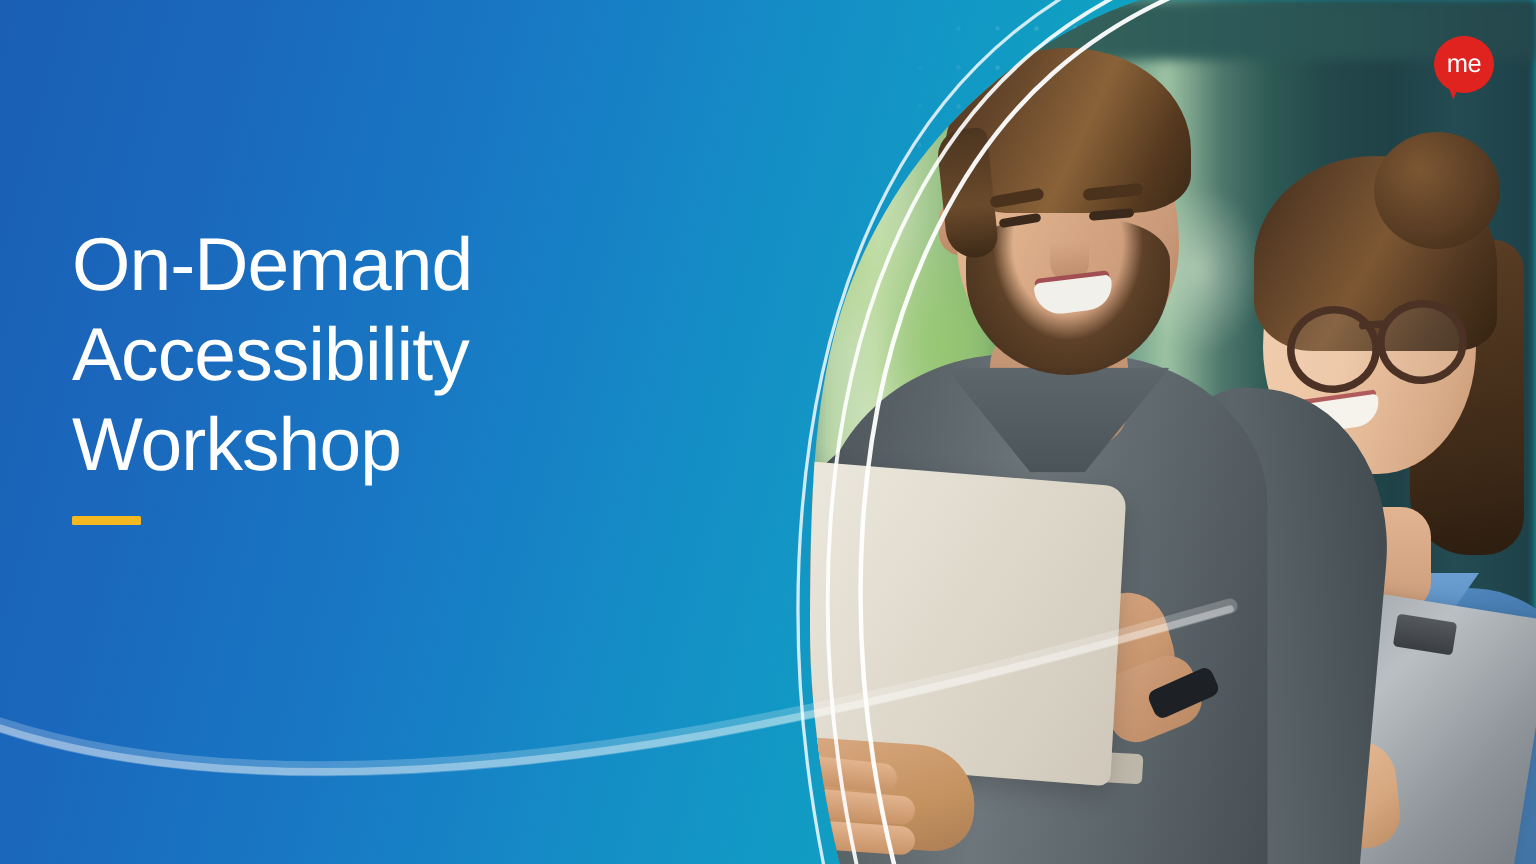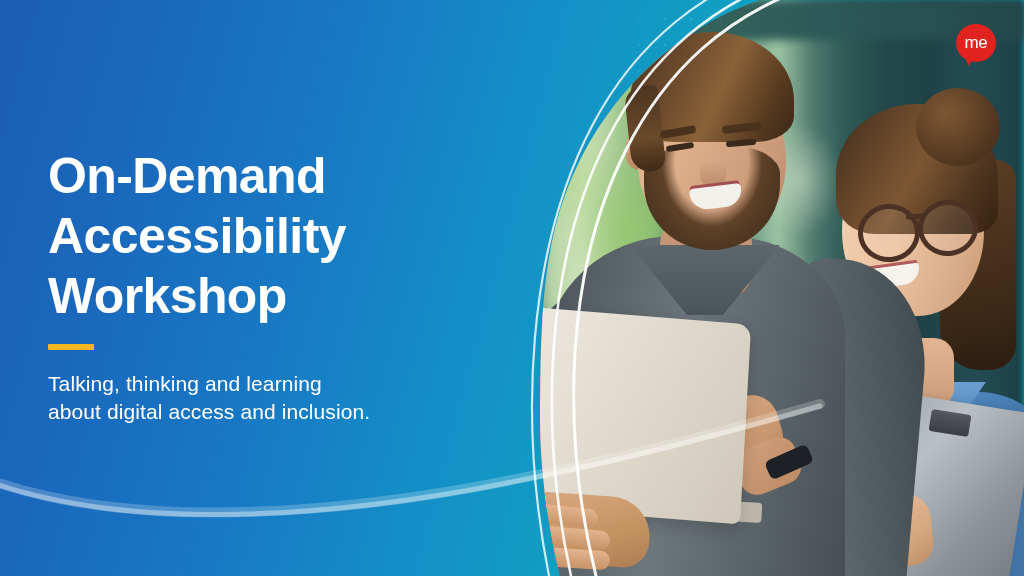--- a/index.html
+++ b/index.html
@@ -389,21 +389,21 @@
   }
 
   
   .headline {
     position: absolute;
     left: 48px;
     top: 146px;
     width: 420px;
     color: #ffffff;
     font-size: 50px;
-    font-weight: 700;
+    font-weight: 400;
     line-height: 60px;
     letter-spacing: -0.6px;
     white-space: pre-line;
   }
   .rule {
     position: absolute;
     left: 48px;
     top: 344px;
     width: 46px;
     height: 6px;
@@ -531,22 +531,20 @@
       <path d="M -10 480 C 120 526 300 518 470 488 C 600 464 700 438 820 404" stroke="#ffffff" stroke-opacity="0.22" stroke-width="10"></path>
     </g>
   </svg>
 
   <div class="headline">On-Demand
 Accessibility
 Workshop</div>
 
   <div class="rule"></div>
 
-  <div class="subhead">Talking, thinking and learning
-about digital access and inclusion.</div>
 
   <div class="logo">
     <div class="logo-tail"></div>
     <div class="logo-bubble"></div>
     <div class="logo-text">me</div>
   </div>
 
 </div>
 
 </body></html>

